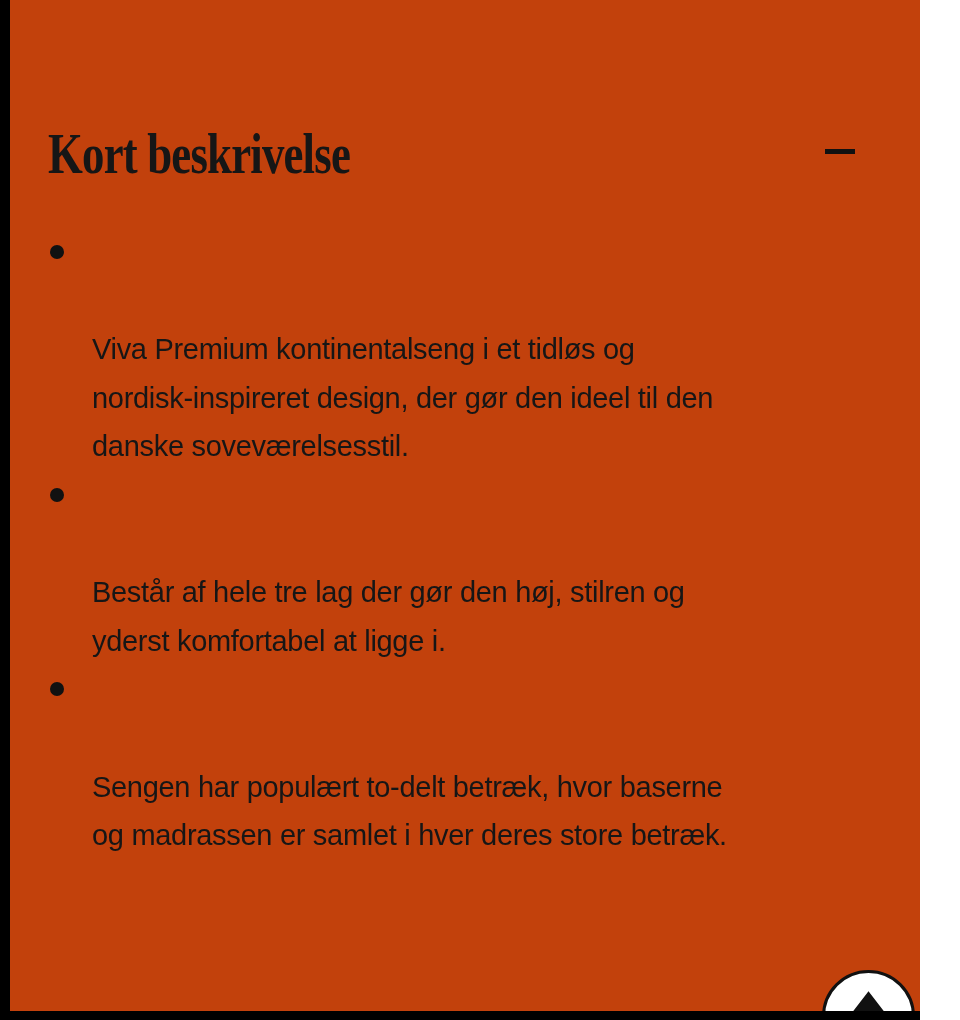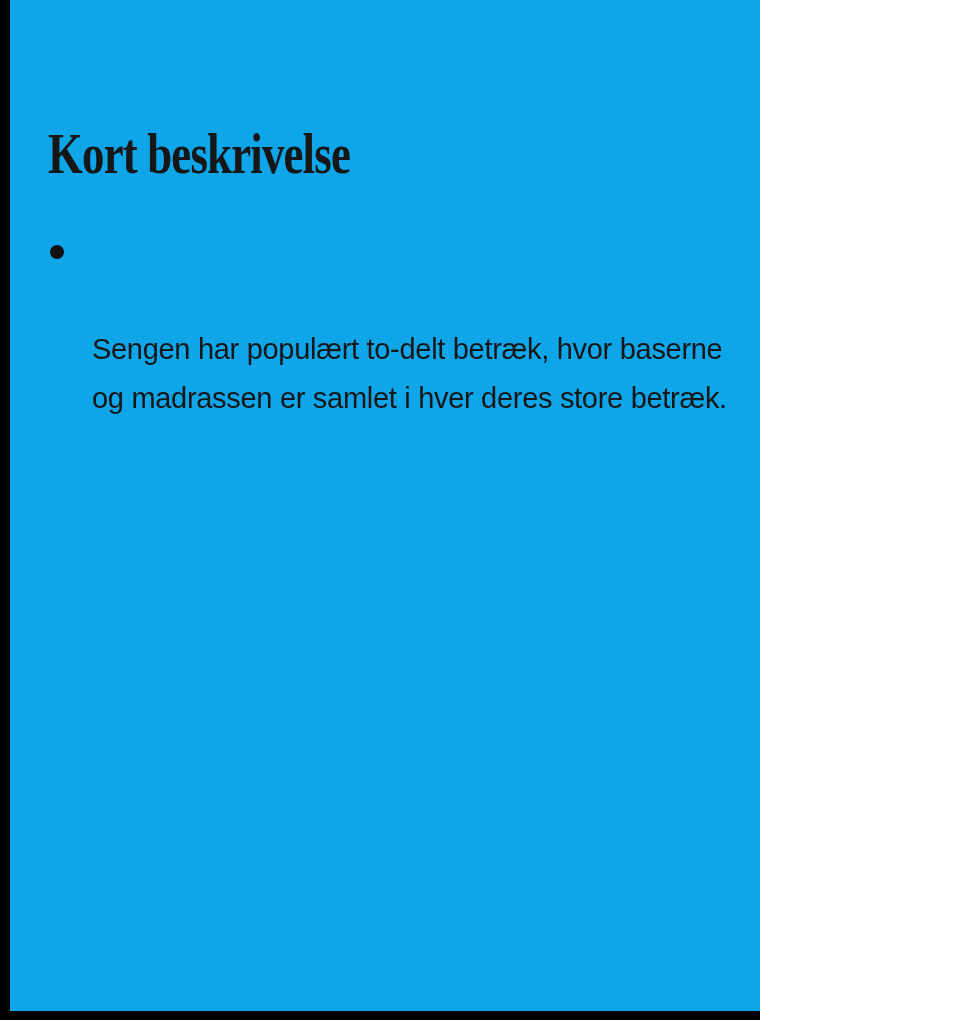--- a/index.html
+++ b/index.html
@@ -2,23 +2,23 @@
 <html><head>
 <meta charset="utf-8">
 <style>
   html, body {
     margin: 0;
     padding: 0;
     background: #ffffff;
   }
   .page {
     position: relative;
-    width: 760px;
+    width: 920px;
     height: 1020px;
-    background: #0ea5e9;
+    background: #c2410c;
     overflow: hidden;
     font-family: "Liberation Sans", sans-serif;
   }
   .left-bar {
     position: absolute;
     left: 0; top: 0;
     width: 10px; height: 1020px;
     background: #000000;
     z-index: 6;
   }
@@ -111,20 +111,31 @@
   <div class="content">
 
     <div class="section-header">
       <h2 class="section-title">Kort beskrivelse</h2>
       <div class="minus-toggle"></div>
     </div>
 
     <ul class="bullet-list">
       <li>
         <span class="bullet-dot"></span>
+        <span>Viva Premium kontinentalseng i et tidløs og
+nordisk-inspireret design, der gør den ideel til den
+danske soveværelsesstil.</span>
+      </li>
+      <li>
+        <span class="bullet-dot"></span>
+        <span>Består af hele tre lag der gør den høj, stilren og
+yderst komfortabel at ligge i.</span>
+      </li>
+      <li>
+        <span class="bullet-dot"></span>
         <span>Sengen har populært to-delt betræk, hvor baserne
 og madrassen er samlet i hver deres store betræk.</span>
       </li>
 
     </ul>
 
   </div>
 
   <div class="scroll-top">
     <svg width="87" height="87" viewBox="0 0 87 87">

